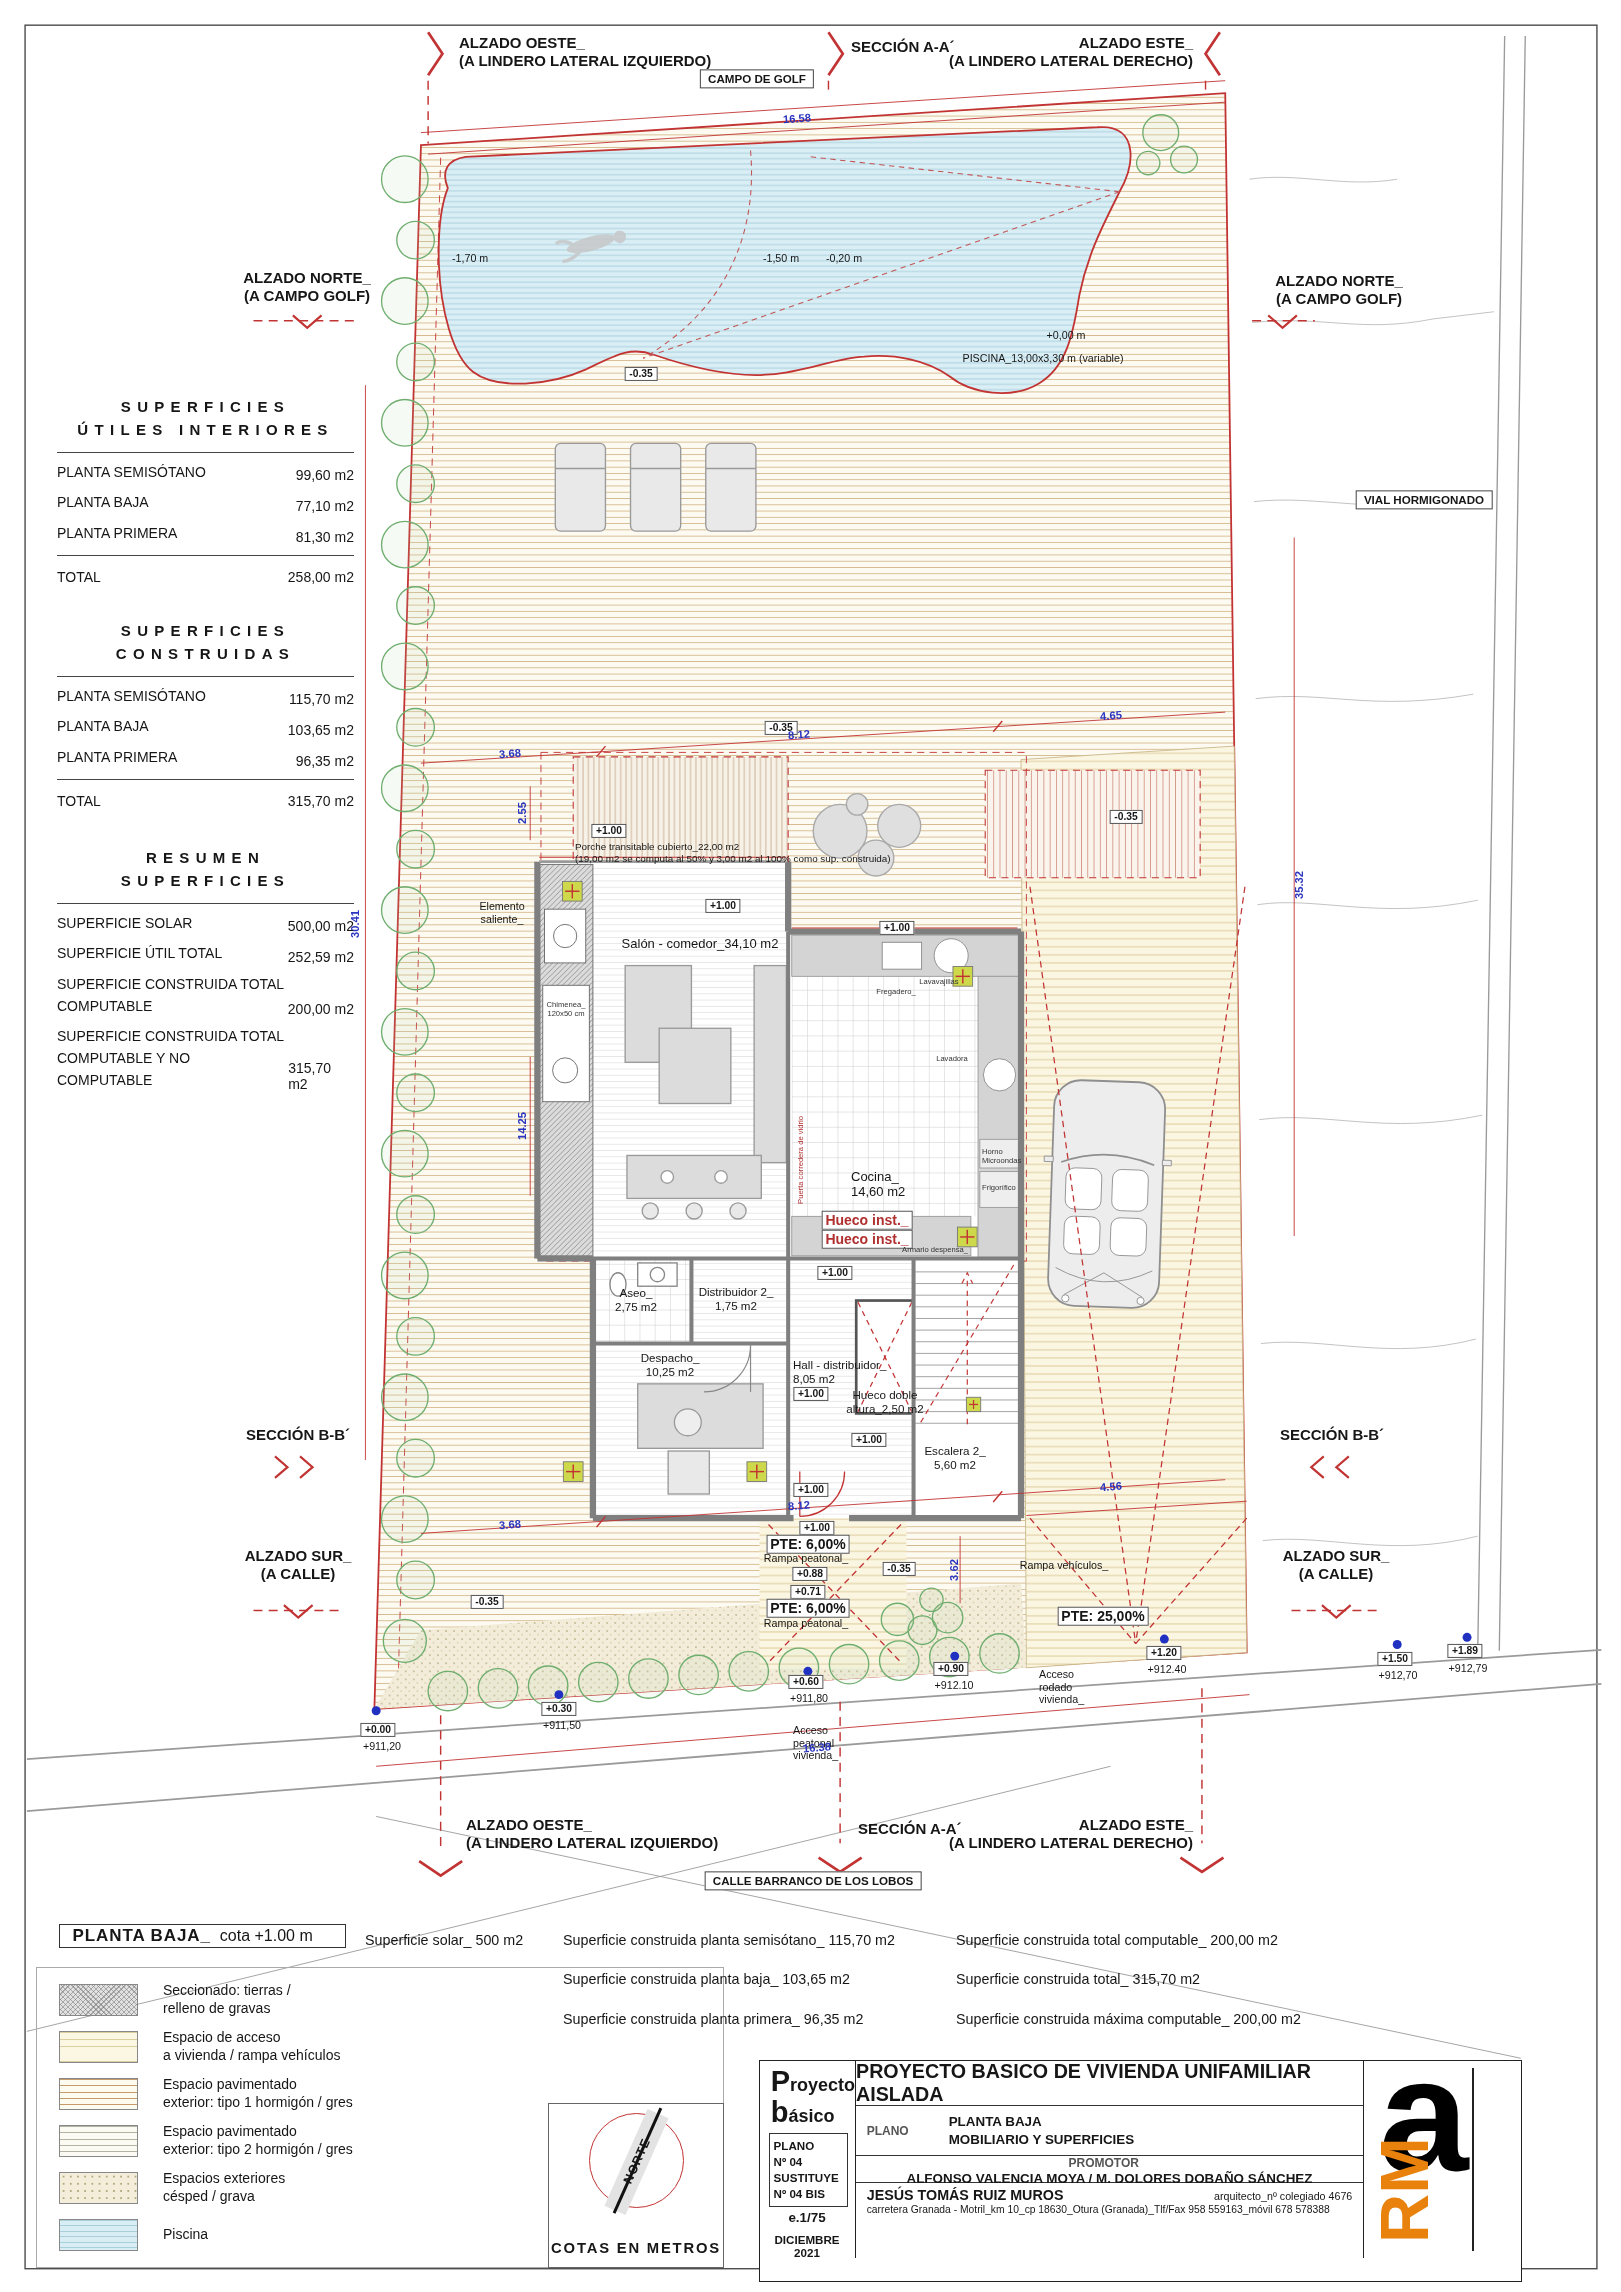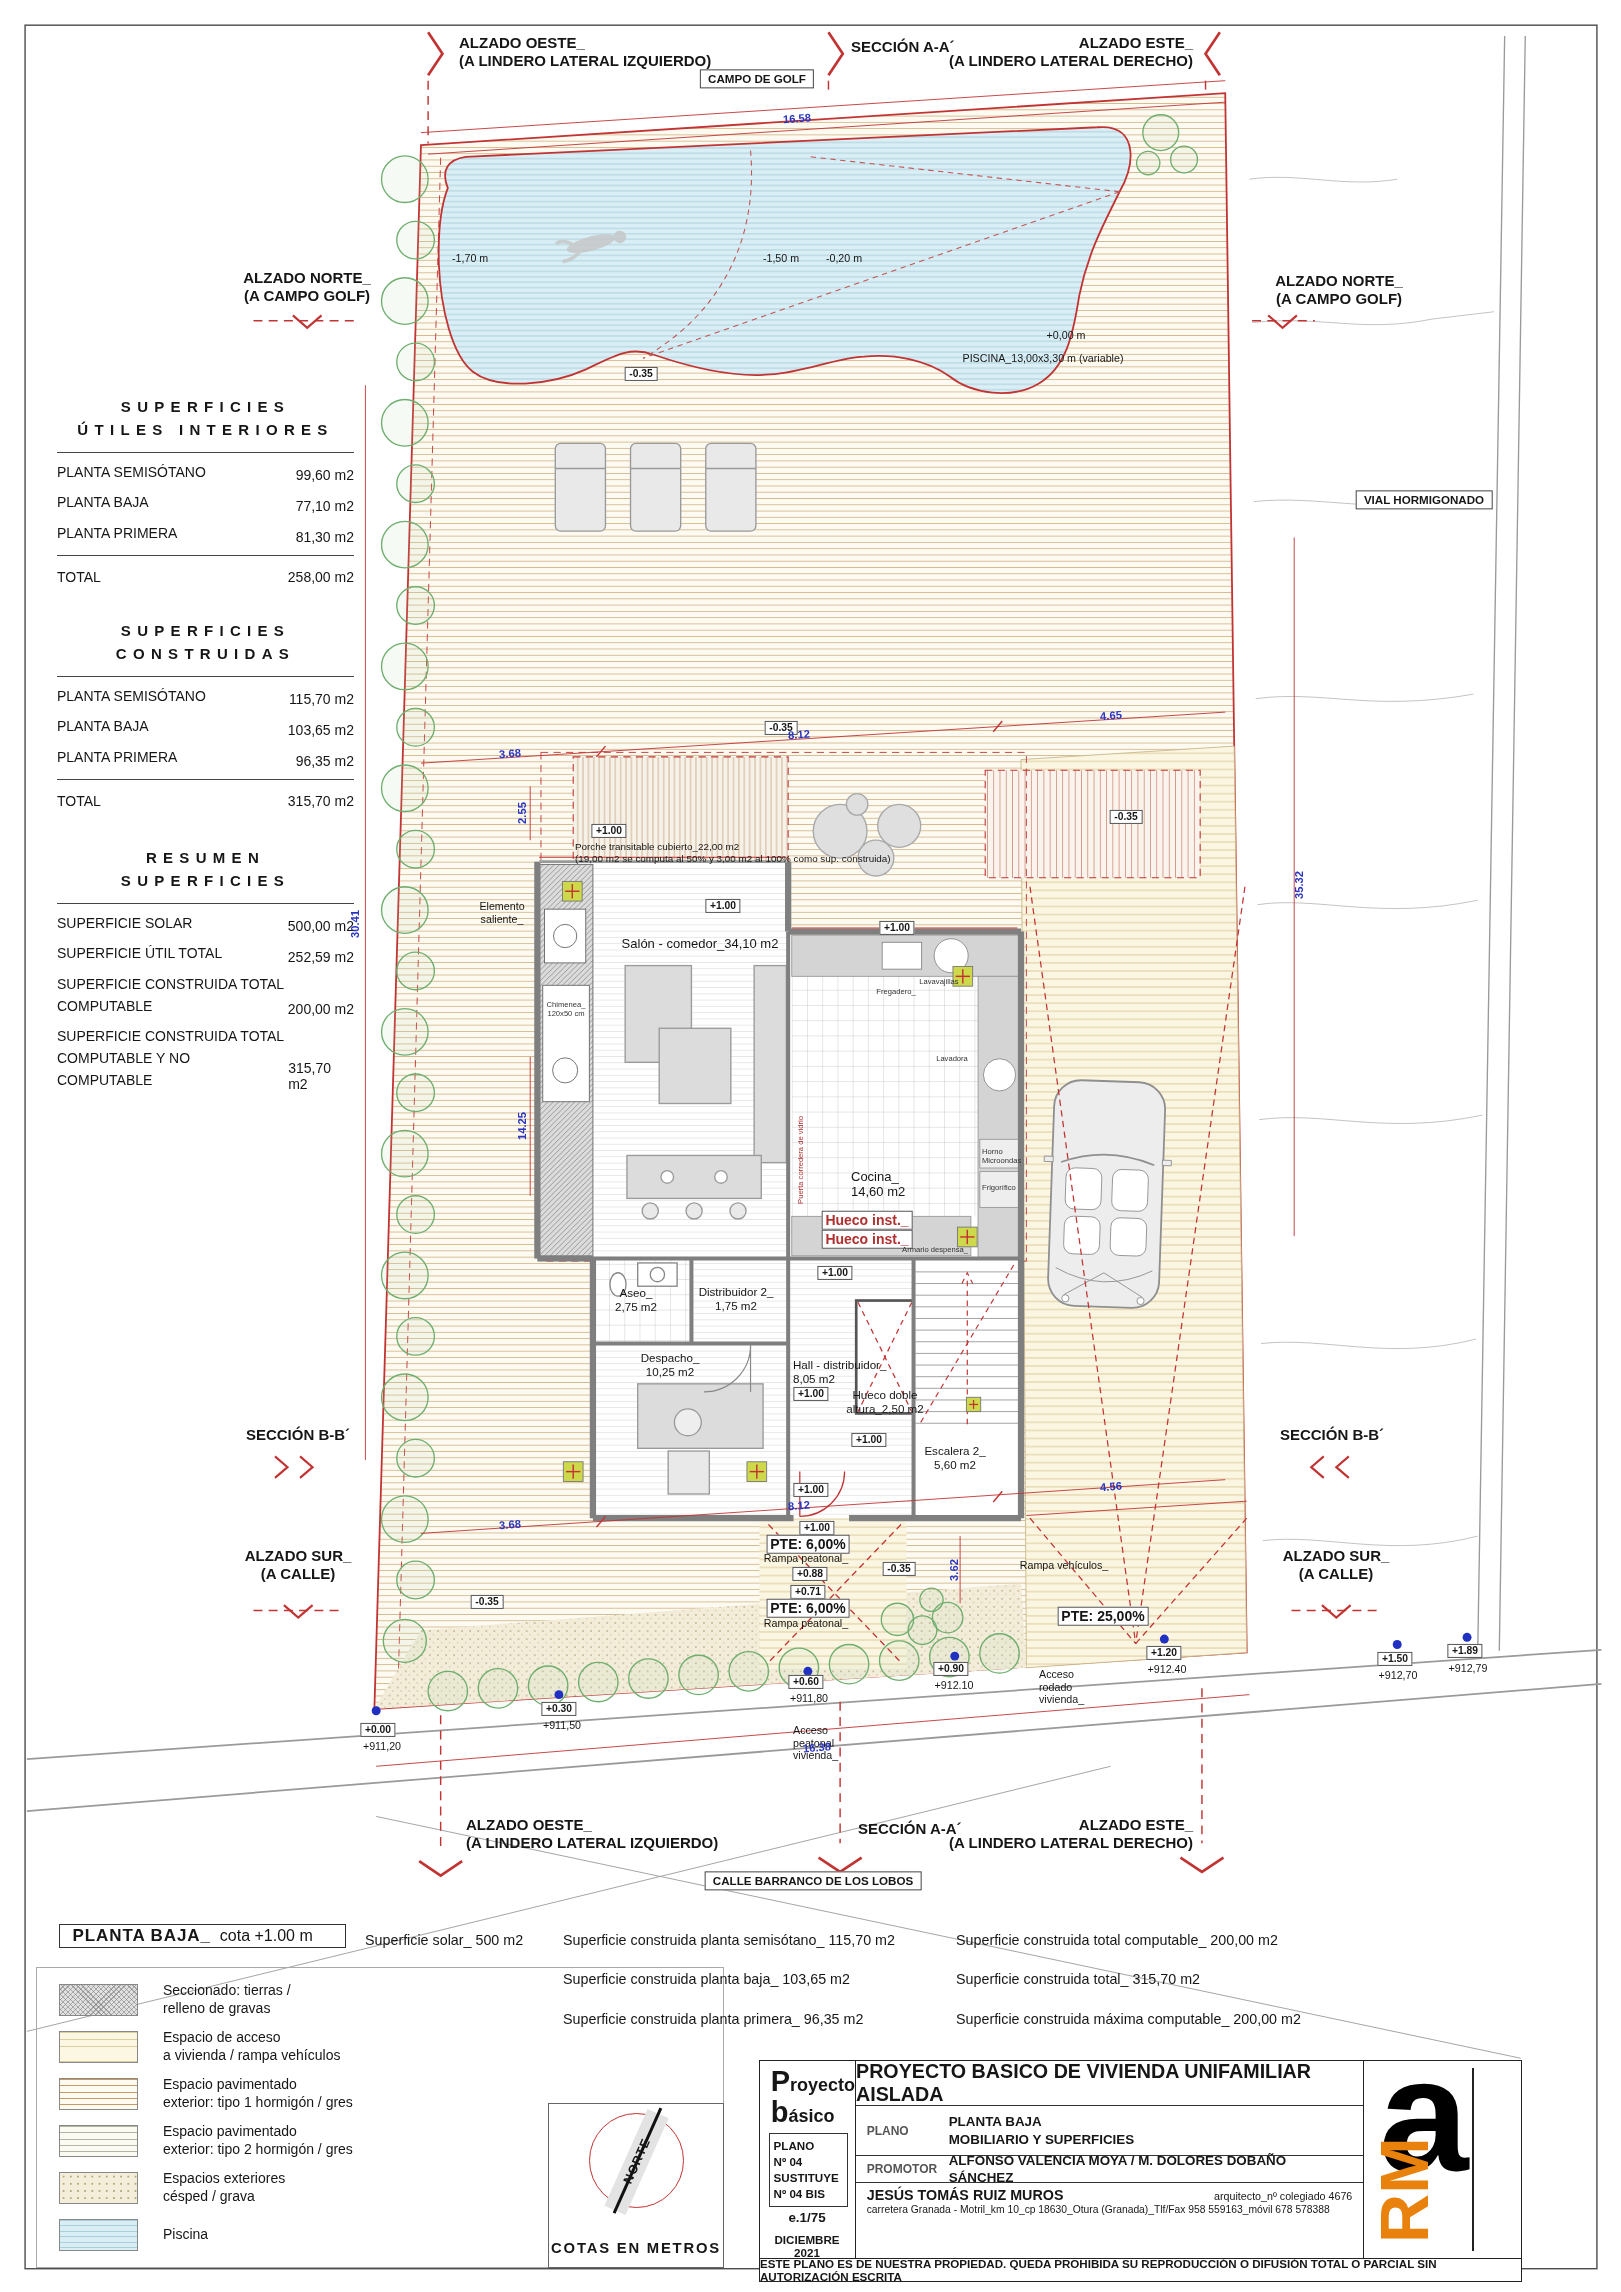--- a/index.html
+++ b/index.html
@@ -57,21 +57,21 @@
   .tb-proyecto{padding:5.4px 0 0 10.7px;font-size:18px;line-height:1.05;font-weight:600;}
   .tb-proyecto div::first-letter{font-size:29px;}
   .tb-planonum{position:absolute;left:9px;top:72px;width:70px;border:1.3px solid #333;padding:3.6px 3.6px;font-size:11.6px;font-weight:700;line-height:1.4;}
   .tb-escala{position:absolute;left:0;top:149px;width:94px;text-align:center;font-weight:700;font-size:13.4px;}
   .tb-fecha{position:absolute;left:0;top:172px;width:94px;text-align:center;font-weight:700;font-size:11.6px;}
   .tb-main{position:absolute;left:96px;top:0;width:508px;height:197px;border-right:1.8px solid #222;box-sizing:border-box;}
   .tb-titlerow{height:45px;border-bottom:1.8px solid #333;display:flex;align-items:center;justify-content:center;font-size:19.7px;font-weight:700;box-sizing:border-box;}
   .tb-row{border-bottom:1.8px solid #333;display:flex;align-items:center;padding:0 10.7px;box-sizing:border-box;}
   .tb-row.situ{height:36px;}
   .tb-row.plan{height:50px;}
-  .tb-row.prom{height:27px;}
+  .tb-row.prom{height:27px;flex-direction:column;}
   .tb-lbl{width:82px;flex:none;font-size:12px;color:#555;font-weight:600;}
   .tb-val{font-size:13.4px;font-weight:700;line-height:1.3;}
   .tb-arq{height:38px;padding:3.6px 10.7px 0;box-sizing:border-box;}
   .tb-arq-l1{display:flex;justify-content:space-between;align-items:baseline;}
   .tb-name{font-size:14.3px;font-weight:700;}
   .tb-col{font-size:10.7px;}
   .tb-dir{font-size:10.3px;margin-top:1.8px;}
   .tb-logo{position:absolute;right:0;top:0;width:158px;height:197px;overflow:hidden;}
   .logo-a{position:absolute;left:16px;top:-27px;font-size:161px;font-weight:700;line-height:1;color:#000;}
   .logo-rm{position:absolute;left:-12.5px;top:95px;font-size:68px;font-weight:700;color:#e8820c;transform:rotate(-90deg);line-height:1;}
@@ -961,17 +961,16 @@
   <div class="tb-logo">
     <div class="logo-a">a</div>
     <div class="logo-rm">RM</div>
     <div class="logo-sep"></div>
     <div class="logo-names">
 
       <span class="ln-a">a</span>
 
     </div>
   </div>
-  <div class="tb-disclaimer">ESTE PLANO ES DE NUESTRA PROPIEDAD. QUEDA PROHIBIDA SU REPRODUCCIÓN O DIFUSIÓN TOTAL O PARCIAL SIN AUTORIZACIÓN ESCRITA</div>
 </div>
 
 </div>
 
 
 </body></html>

